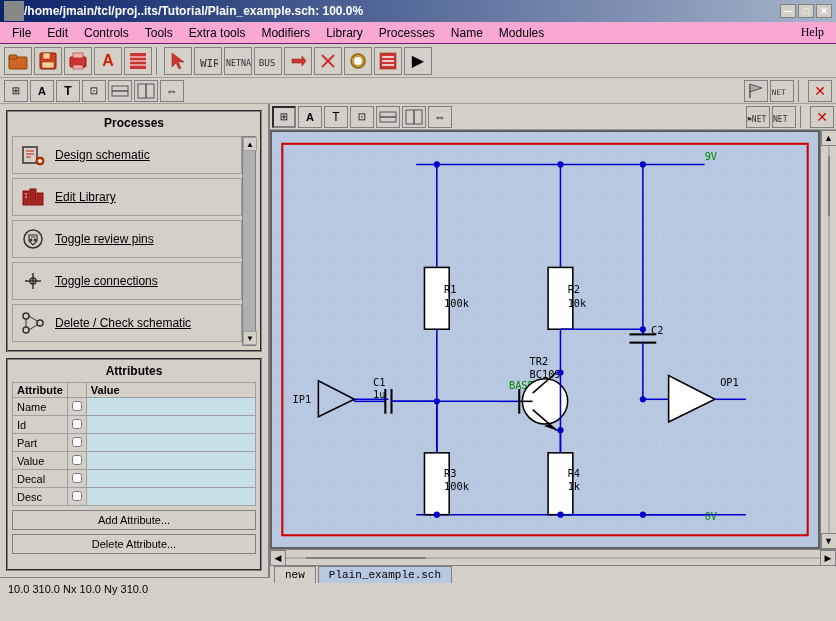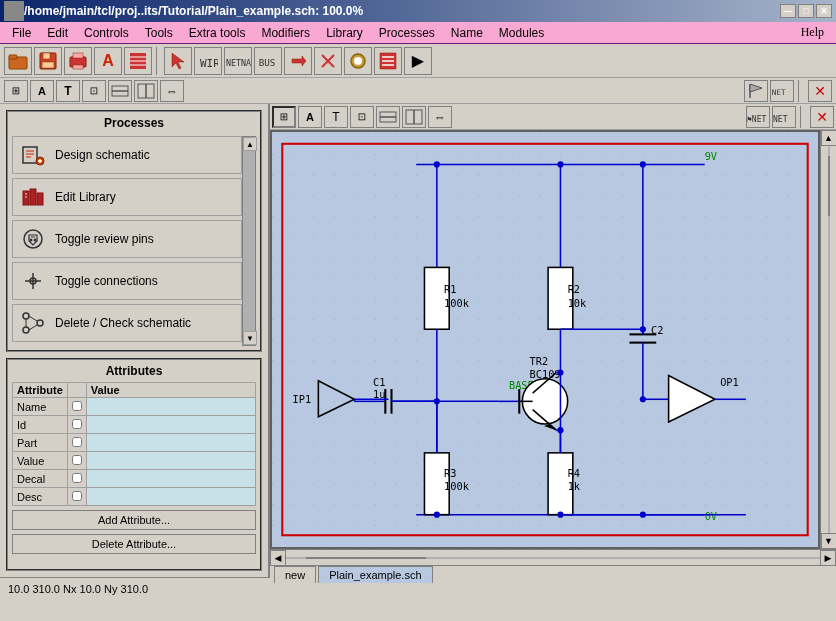--- a/index.html
+++ b/index.html
@@ -220,20 +220,21 @@
       padding: 0 4px;
     }
     .tab {
       padding: 2px 10px;
       border: 1px solid #808080;
       border-bottom: none;
       background: #d4d0c8;
       cursor: pointer;
       font-size: 11px;
       margin-right: 2px;
+      font-family: Liberation Mono, monospace;
     }
     .tab.active { background: #b8c8e0; }
 
     
     #status-bar {
       background: #d4d0c8;
       border-top: 1px solid #808080;
       height: 22px;
       display: flex;
       align-items: center;
@@ -252,20 +253,21 @@
     .label { font-size: 10px; fill: #000000; font-family: monospace; }
     .net-label { font-size: 10px; fill: #008800; font-family: monospace; }
     .junction { fill: #0000cc; }
 
     
     #processes-inner {
       display: flex;
     }
     #processes-list {
       flex: 1;
+      text-decoration: underline;
     }
     #processes-scroll {
       width: 14px;
       display: flex;
       flex-direction: column;
       border: 1px solid #808080;
     }
     .pscroll-btn {
       width: 14px; height: 14px;
       background: #d4d0c8;

